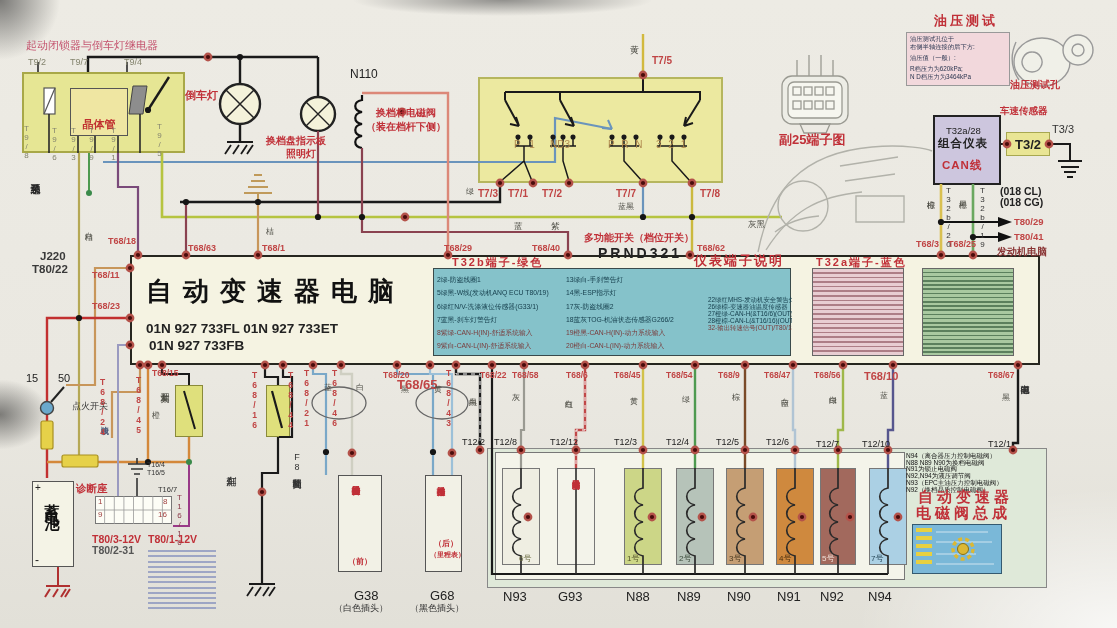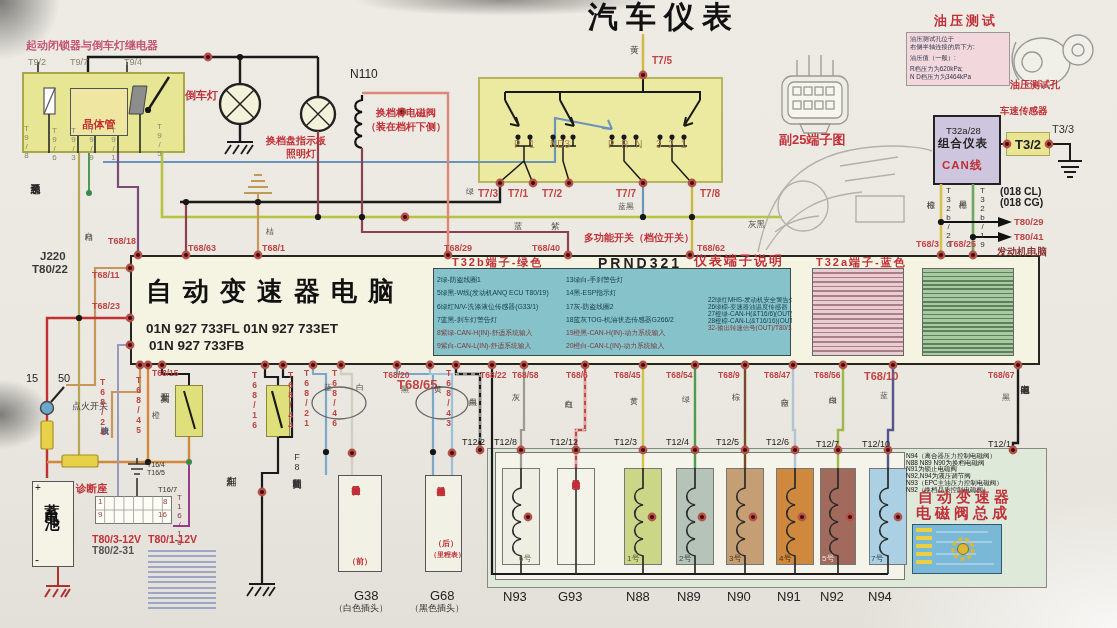--- a/index.html
+++ b/index.html
@@ -8,21 +8,21 @@
     background:
       radial-gradient(circle at 0% 0%, rgba(45,45,45,.6), transparent 60px),
       radial-gradient(ellipse 50px 35px at 0% 66%, rgba(35,35,35,.55), transparent),
       radial-gradient(ellipse 150px 16px at 45% 0%, rgba(70,70,70,.55), transparent),
       radial-gradient(ellipse 260px 140px at 100% 100%, rgba(255,255,255,.75), transparent),
       linear-gradient(180deg,#edebe4 0%,#eae8e1 60%,#e2e0d8 100%);
   }
   .box{position:absolute;box-sizing:border-box;}
   .lb{position:absolute;line-height:1;color:#333;white-space:nowrap;}
   .red{color:#c04545;font-weight:bold;}
-  .rose{color:#c4536e;font-weight:bold;}
+  .rose{color:#c4536e;font-weight:normal;}
   .crim{color:#c03038;font-weight:bold;}
   .gray{color:#84846e;}
   .wc{color:#4a4a42;}
   .v{writing-mode:vertical-rl;text-orientation:upright;}
   .serif{font-family:"DejaVu Serif",serif;}
   .lcol{position:absolute;font-size:6.8px;line-height:13.3px;color:#17404e;}
   .lcol div{white-space:nowrap;overflow:hidden;}
   .lcol div:nth-child(5),.lcol div:nth-child(6){color:#7a3a3a;}
   .notes{position:absolute;font-size:6.5px;line-height:6.7px;color:#141414;}
   .streakP{background:repeating-linear-gradient(180deg,transparent 0 3px,rgba(125,60,72,.55) 3px 4.6px);}
@@ -366,21 +366,20 @@
         <circle cx="326" cy="452" r="3.1" fill="#151515"></circle>
         <circle cx="433" cy="452" r="3.1" fill="#151515"></circle>
         <circle cx="148" cy="110" r="3.1" fill="#151515"></circle>
         <circle cx="79" cy="318" r="3.1" fill="#151515"></circle>
         <circle cx="148" cy="462" r="3.1" fill="#151515"></circle>
         <circle cx="189" cy="462" r="3" fill="#3a8a4a"></circle>
         <circle cx="89" cy="193" r="3" fill="#3a8a4a"></circle>
       </g>
   </svg>
 
-  <div class="lb serif" style="left:588px;top:2px;font-size:30px;font-weight:600;letter-spacing:8px;color:#111;">汽车仪表</div>
 
   <div class="lb rose" style="left:26px;top:40px;font-size:11px;">起动闭锁器与倒车灯继电器</div>
   <div class="lb gray" style="left:28px;top:58px;font-size:9px;">T9/2</div>
   <div class="lb gray" style="left:70px;top:58px;font-size:9px;">T9/7</div>
   <div class="lb gray" style="left:124px;top:58px;font-size:9px;">T9/4</div>
   <div class="lb gray v" style="left:22px;top:124px;font-size:8px;">T9/8</div>
   <div class="lb gray v" style="left:50px;top:126px;font-size:8px;">T9/6</div>
   <div class="lb gray v" style="left:69px;top:126px;font-size:8px;">T9/3</div>
   <div class="lb gray v" style="left:87px;top:126px;font-size:8px;">T9/9</div>
   <div class="lb gray v" style="left:109px;top:126px;font-size:8px;">T9/1</div>
@@ -427,21 +426,21 @@
   <div class="lb red" style="left:478px;top:189px;font-size:10px;">T7/3</div>
   <div class="lb red" style="left:508px;top:189px;font-size:10px;">T7/1</div>
   <div class="lb red" style="left:542px;top:189px;font-size:10px;">T7/2</div>
   <div class="lb red" style="left:616px;top:189px;font-size:10px;">T7/7</div>
   <div class="lb red" style="left:700px;top:189px;font-size:10px;">T7/8</div>
   <div class="lb wc" style="left:618px;top:203px;font-size:8px;">蓝黑</div>
   <div class="lb wc" style="left:514px;top:222px;font-size:8.5px;">蓝</div>
   <div class="lb wc" style="left:551px;top:222px;font-size:8.5px;">紫</div>
   <div class="lb wc" style="left:748px;top:220px;font-size:8.5px;">灰黑</div>
   <div class="lb crim" style="left:584px;top:233px;font-size:10px;">多功能开关（档位开关）</div>
-  <div class="lb" style="left:598px;top:256px;font-size:14px;font-weight:bold;letter-spacing:3px;color:#222;text-align:center;">PRND321</div>
+  <div class="lb" style="left:598px;top:246px;font-size:14px;font-weight:bold;letter-spacing:3px;color:#222;text-align:center;">PRND321</div>
 
   <div class="lb red" style="left:108px;top:237px;font-size:9px;">T68/18</div>
   <div class="lb red" style="left:188px;top:244px;font-size:9px;">T68/63</div>
   <div class="lb red" style="left:262px;top:244px;font-size:9px;">T68/1</div>
   <div class="lb red" style="left:444px;top:244px;font-size:9px;">T68/29</div>
   <div class="lb red" style="left:532px;top:244px;font-size:9px;">T68/40</div>
   <div class="lb red" style="left:697px;top:244px;font-size:9px;">T68/62</div>
   <div class="lb red" style="left:916px;top:240px;font-size:9px;">T68/3</div>
   <div class="lb red" style="left:948px;top:240px;font-size:9px;">T68/25</div>
   <div class="lb wc v" style="left:84px;top:226px;font-size:8px;">桔白</div>

